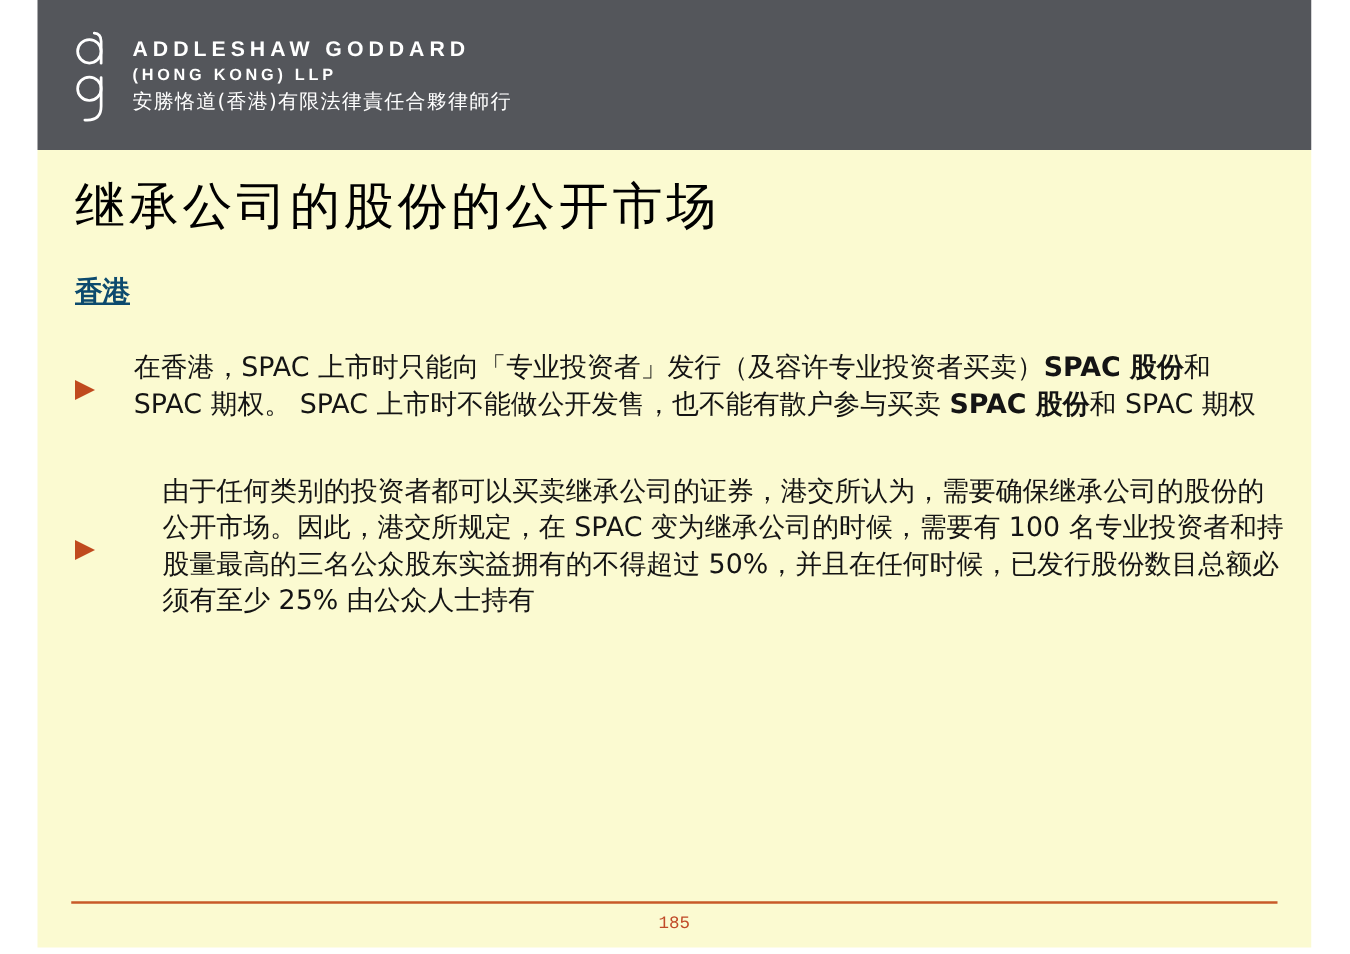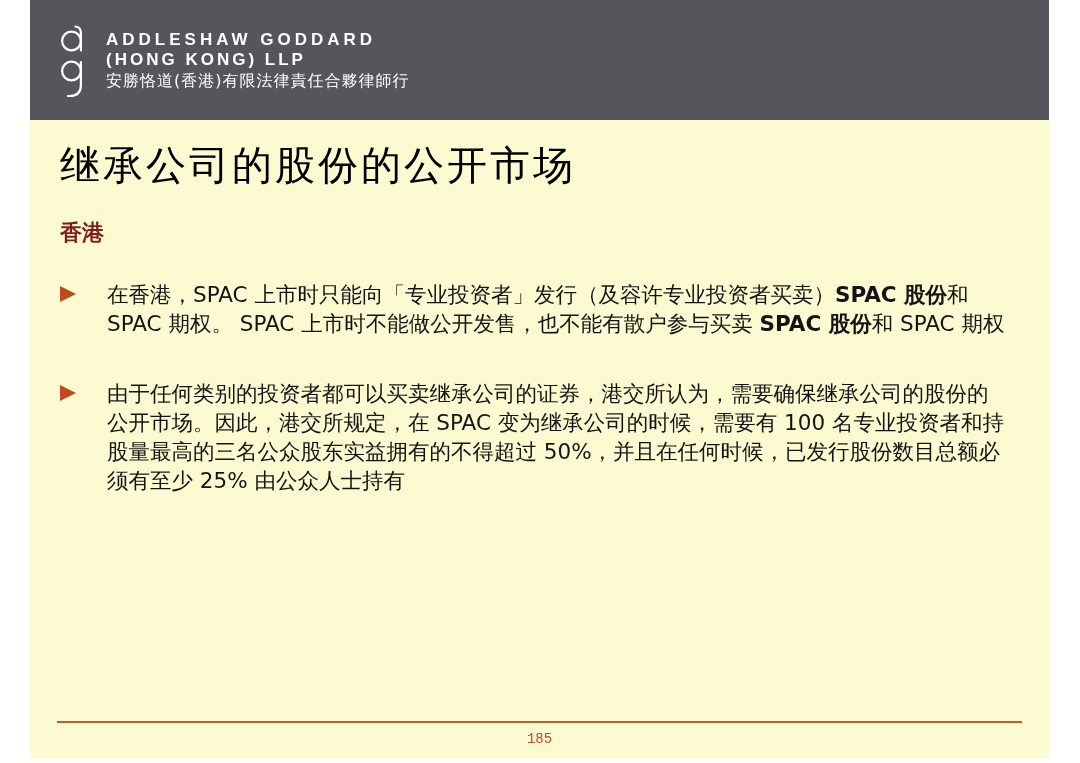--- a/index.html
+++ b/index.html
@@ -44,21 +44,21 @@
     font-family: "Liberation Sans", sans-serif;
     font-weight: bold;
     font-size: 17px;
     letter-spacing: 4px;
     line-height: 20px;
     white-space: nowrap;
   }
   .firm-suffix {
     font-family: "Liberation Sans", sans-serif;
     font-weight: bold;
-    font-size: 17px;
+    font-size: 13px;
     letter-spacing: 3px;
     line-height: 16px;
     margin-top: 2px;
     white-space: nowrap;
   }
   .firm-cn {
     font-size: 16px;
     letter-spacing: 1px;
     line-height: 21px;
     margin-top: 2px;
@@ -76,32 +76,33 @@
     color: #000000;
     font-size: 40px;
     line-height: 54px;
     letter-spacing: 3px;
     font-weight: normal;
   }
   .subheading {
     margin-top: 26px;
     font-size: 22px;
     font-weight: bold;
-    color: #7f1d1d;
+    text-decoration: underline;
+    color: #0c4a6e;
     display: inline-block;
   }
   .bullets {
     margin-top: 32px;
   }
   .bullet {
     display: flex;
-    align-items: flex-start;
+    align-items: center;
     margin-bottom: 41px;
   }
-  .bullet:last-child { margin-bottom: 0; }
+  .bullet:last-child { margin-bottom: 0; gap: 23px; }
   .tri {
     flex: none;
     width: 0;
     height: 0;
     border-top: 8px solid transparent;
     border-bottom: 8px solid transparent;
     border-left: 16px solid #C04A1E;
     margin-top: 6px;
   }
   .btext {

